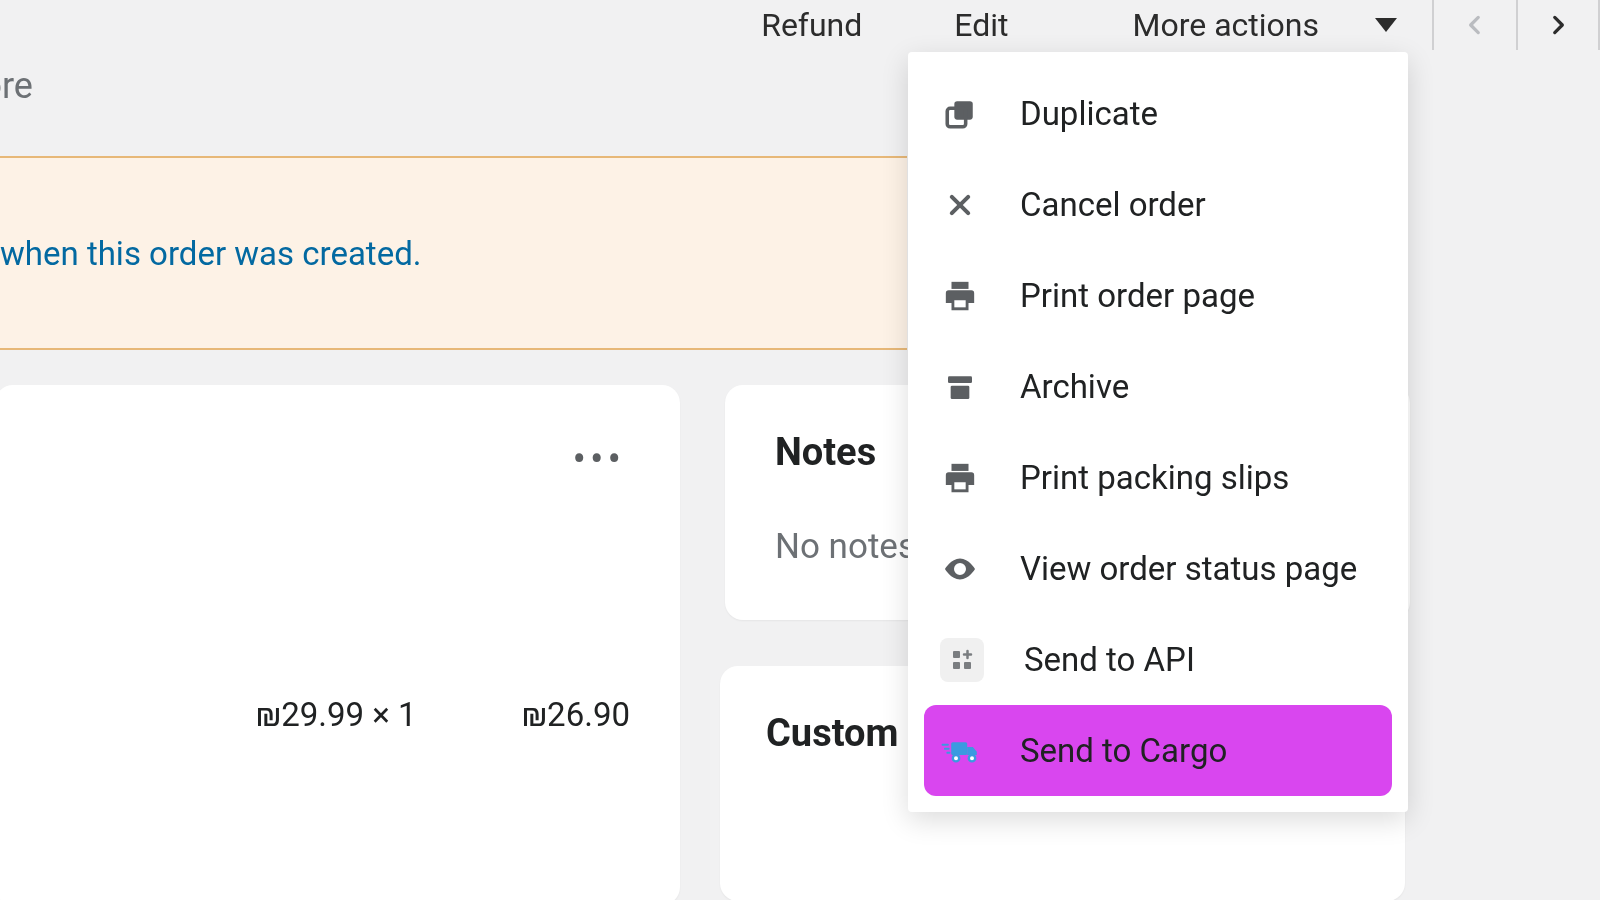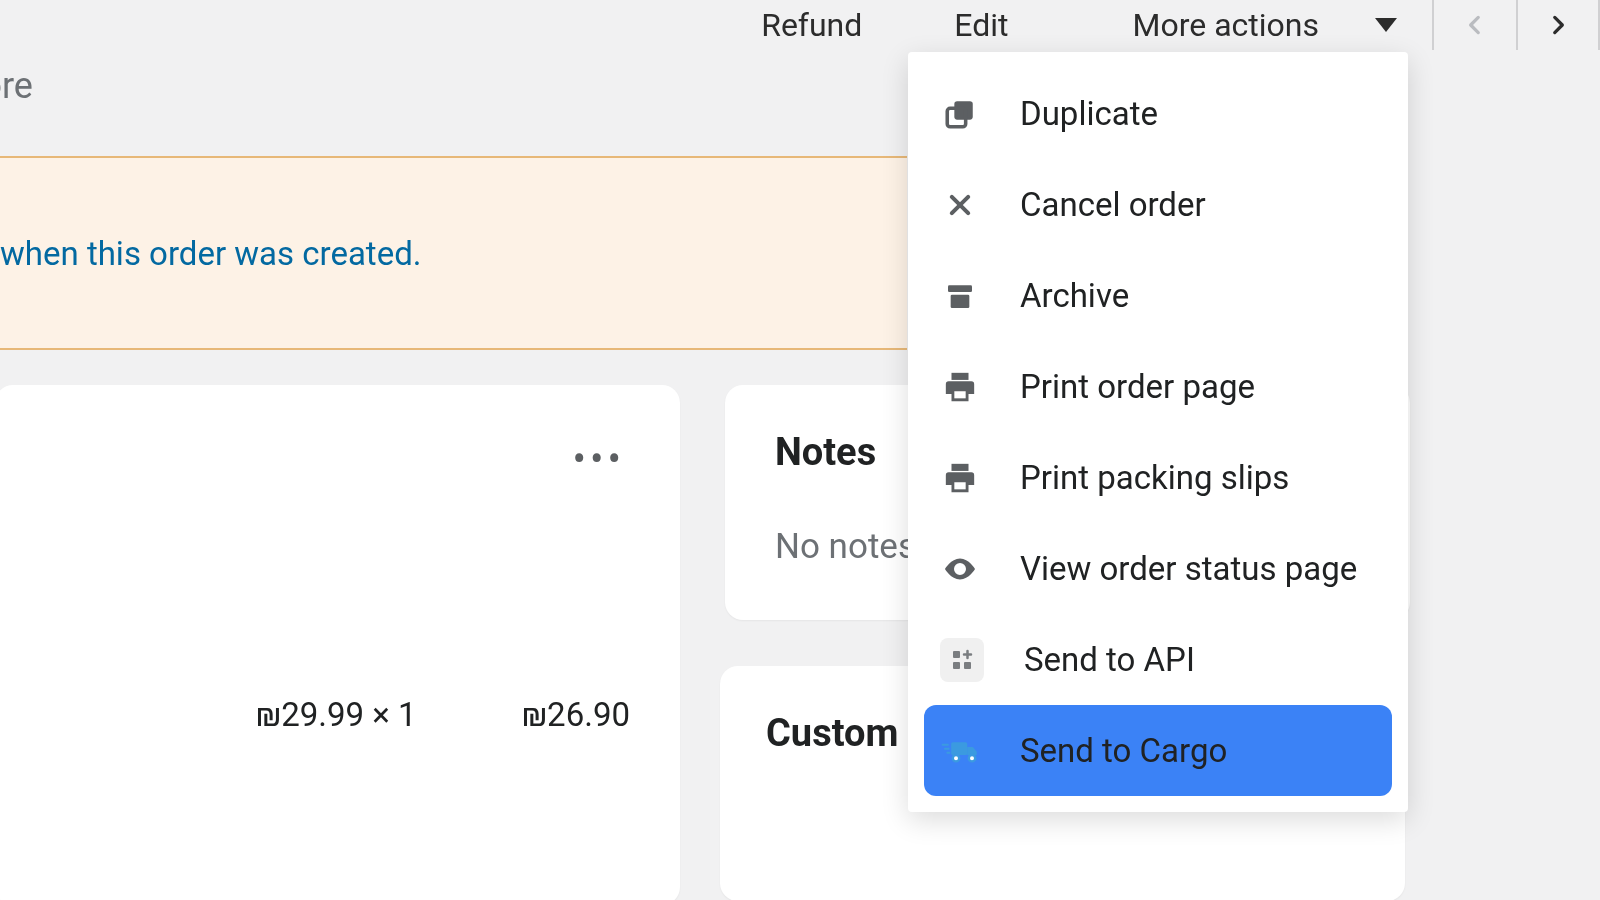--- a/index.html
+++ b/index.html
@@ -171,21 +171,21 @@
   .drop-item {
     display: flex;
     align-items: center;
     height: 91px;
     padding: 0 16px;
     border-radius: 12px;
     cursor: pointer;
     gap: 40px;
   }
   .drop-item.highlight {
-    background: #3b82f6;
+    background: #d946ef;
   }
   .drop-item .icon-wrap {
     width: 40px;
     height: 40px;
     display: flex;
     align-items: center;
     justify-content: center;
     flex-shrink: 0;
   }
   .drop-item.api .icon-wrap {
@@ -266,37 +266,37 @@
       <svg width="28" height="28" viewBox="0 0 24 24" fill="none" stroke="#5c5f62" stroke-width="3.5" stroke-linecap="round">
           <line x1="5" y1="5" x2="19" y2="19"></line>
           <line x1="19" y1="5" x2="5" y2="19"></line>
         </svg>
     </div>
     <span class="label">Cancel order</span>
   </div>
 
   <div class="drop-item">
     <div class="icon-wrap">
-      <svg width="32" height="32" viewBox="0 0 24 24" fill="#5c5f62">
-          <rect x="3" y="4" width="18" height="5" rx="1"></rect>
-          <rect x="5" y="11" width="14" height="10" rx="1"></rect>
-        </svg>
-    </div>
-    <span class="label">Archive</span>
-  </div>
-
-  <div class="drop-item">
-    <div class="icon-wrap">
       <svg width="34" height="34" viewBox="0 0 24 24" fill="#5c5f62">
           <rect x="6" y="2" width="12" height="5"></rect>
           <path d="M4 8h16a2 2 0 0 1 2 2v7h-4v5H6v-5H2v-7a2 2 0 0 1 2-2z"></path>
           <rect x="8" y="15" width="8" height="5" fill="#fff"></rect>
         </svg>
     </div>
     <span class="label">Print order page</span>
+  </div>
+
+  <div class="drop-item">
+    <div class="icon-wrap">
+      <svg width="32" height="32" viewBox="0 0 24 24" fill="#5c5f62">
+          <rect x="3" y="4" width="18" height="5" rx="1"></rect>
+          <rect x="5" y="11" width="14" height="10" rx="1"></rect>
+        </svg>
+    </div>
+    <span class="label">Archive</span>
   </div>
 
   <div class="drop-item">
     <div class="icon-wrap">
       <svg width="34" height="34" viewBox="0 0 24 24" fill="#5c5f62">
           <rect x="6" y="2" width="12" height="5"></rect>
           <path d="M4 8h16a2 2 0 0 1 2 2v7h-4v5H6v-5H2v-7a2 2 0 0 1 2-2z"></path>
           <rect x="8" y="15" width="8" height="5" fill="#fff"></rect>
         </svg>
     </div>

